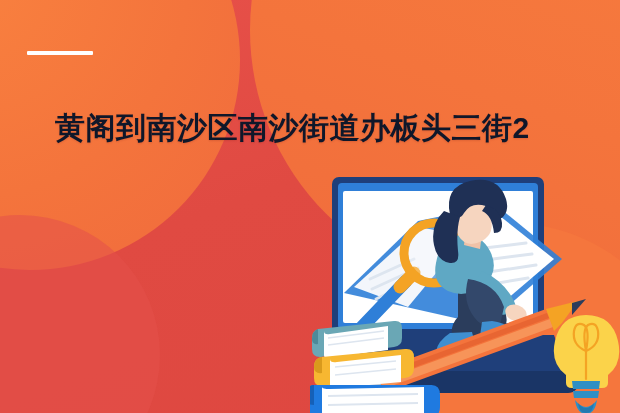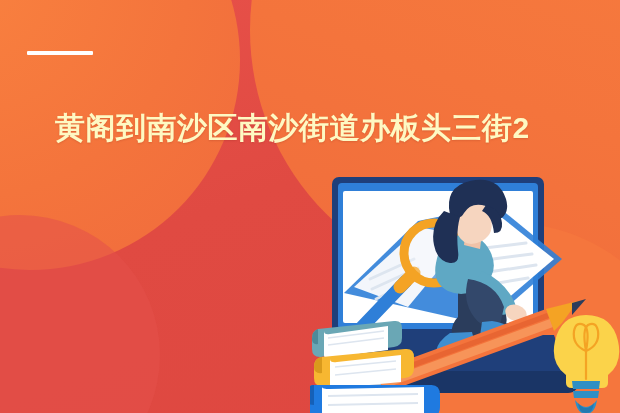--- a/index.html
+++ b/index.html
@@ -87,21 +87,21 @@
     background: #ffffff;
     border-radius: 1px;
   }
 
   .title {
     position: absolute;
     left: 55px;
     top: 108px;
     width: 520px;
     margin: 0;
-    color: #fef9c3;
+    color: #0f172a;
     font-size: 30px;
     font-weight: 700;
     line-height: 40px;
     letter-spacing: .5px;
     white-space: nowrap;
     overflow: hidden;
     text-shadow: 0 1px 2px rgba(120, 30, 20, .18);
   }
 
   

